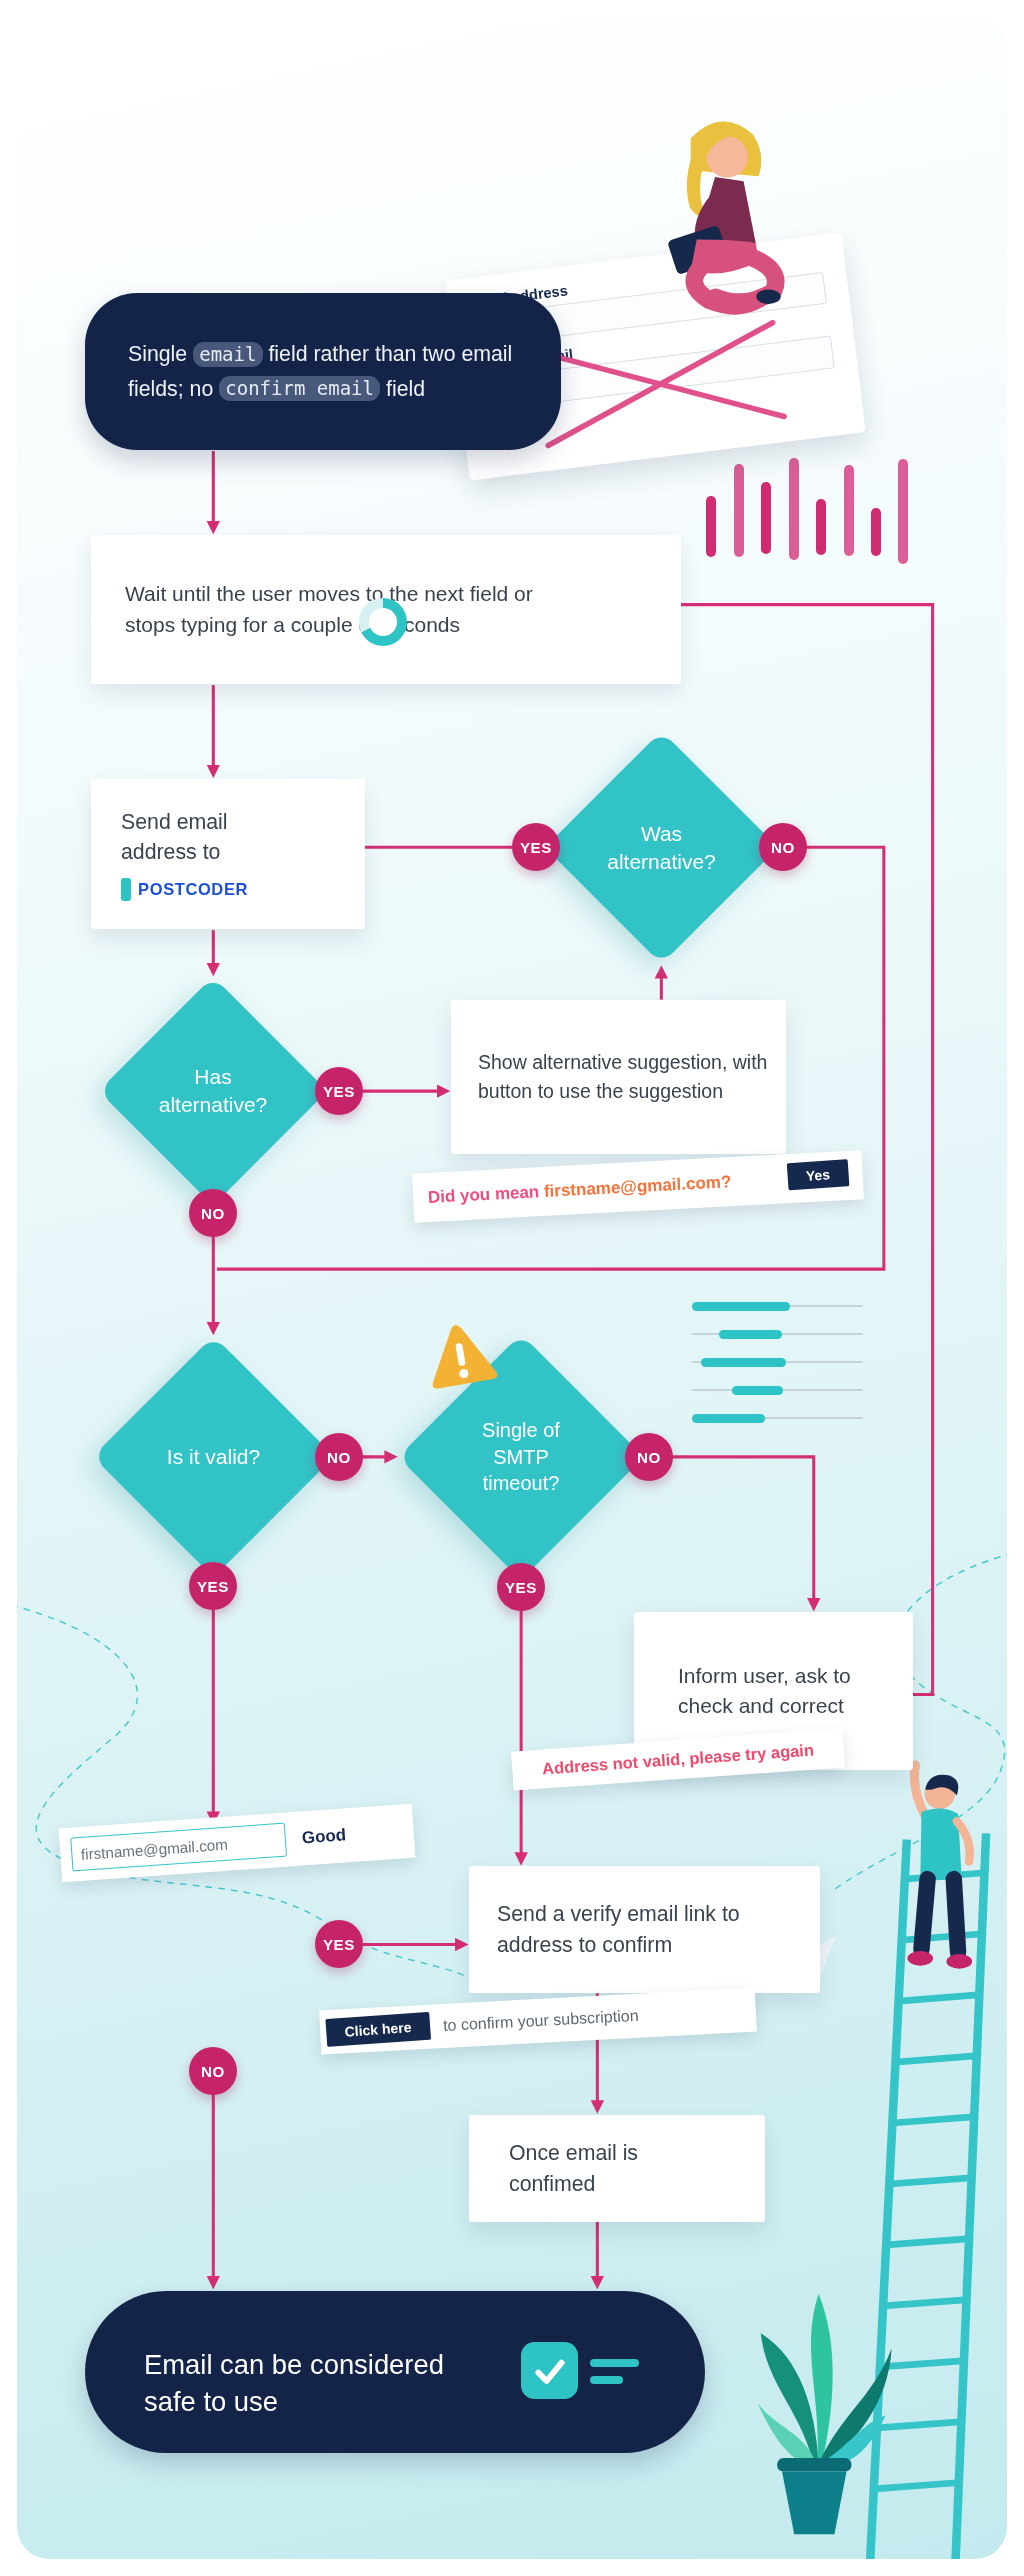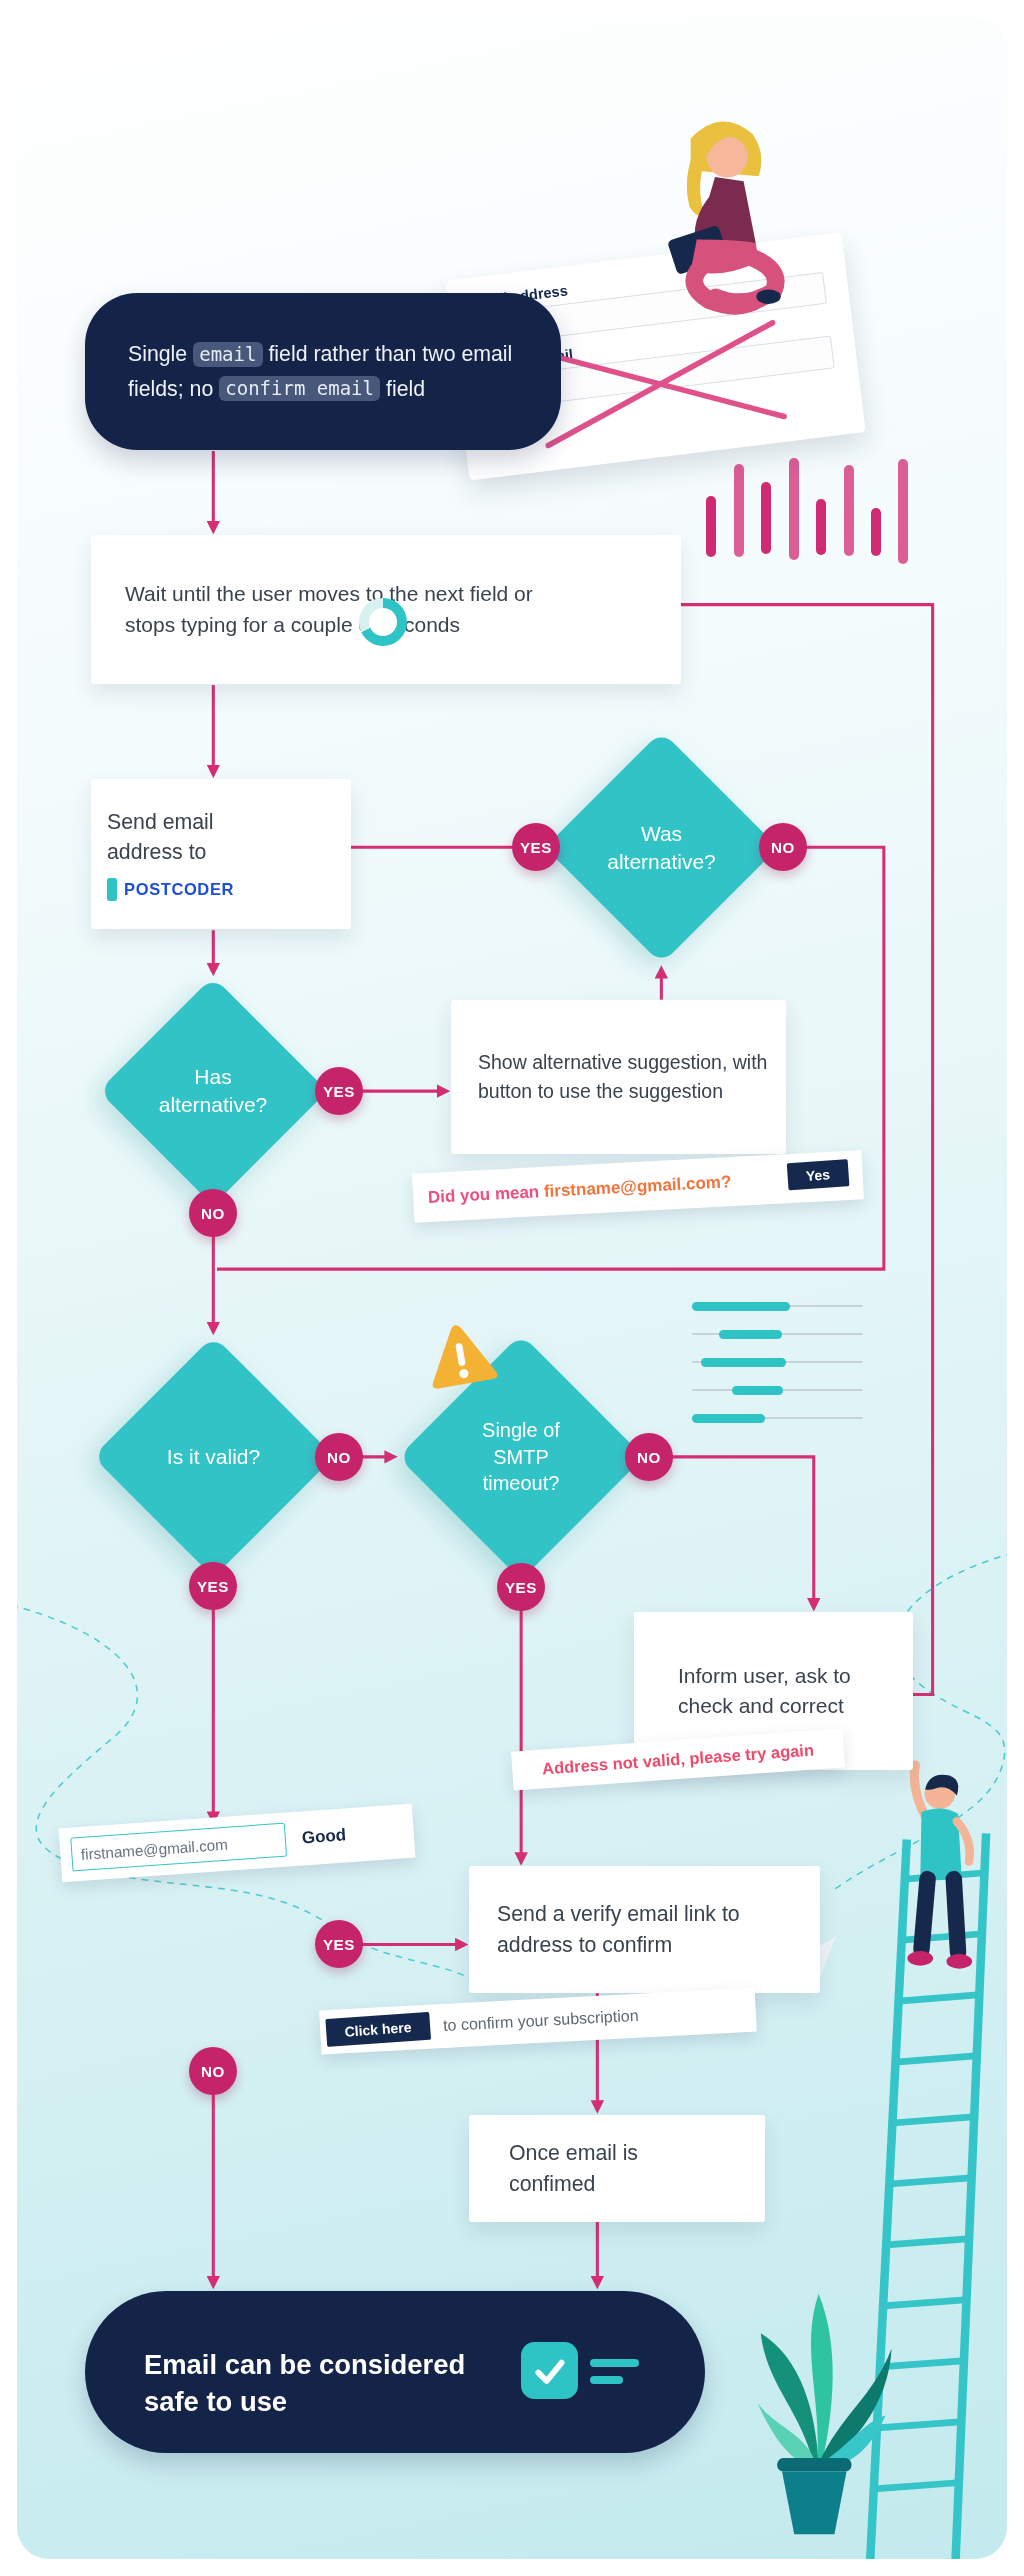--- a/index.html
+++ b/index.html
@@ -3,21 +3,21 @@
 <meta charset="utf-8">
 <style>
   html,body{margin:0;padding:0;}
   body{width:1024px;height:2576px;background:#ffffff;font-family:"Liberation Sans","DejaVu Sans",sans-serif;position:relative;overflow:hidden;}
   .card{position:absolute;left:17px;top:17px;width:990px;height:2542px;border-radius:32px;overflow:hidden;
         background:linear-gradient(168deg,#ffffff 0%,#f3fbfc 28%,#ddf3f5 62%,#c3eaee 100%);}
   .abs{position:absolute;}
   .title{left:68px;top:68px;width:634px;font-size:38px;font-weight:800;color:#14254a;line-height:1.22;letter-spacing:-0.3px;}
   .node-dark{background:#142449;color:#eef2f8;box-shadow:0 11px 24.4px rgba(20,36,73,.20);}
   .start-node{left:68px;top:276px;width:390px;height:157px;border-radius:52px;font-size:21.3px;line-height:1.6;display:flex;align-items:center;padding:0 43px;}
-  .chip{font-family:"DejaVu Sans Mono","Liberation Mono",monospace;background:#47587a;border-radius:6px;padding:1.2px 6.1px;font-size:19px;white-space:nowrap;color:#e7ecf4;}
+  .chip{font-family:"DejaVu Sans Mono","Liberation Mono",monospace;background:#47587a;border-radius:11px;padding:1.2px 6.1px;font-size:19px;white-space:nowrap;color:#e7ecf4;}
   .box{position:absolute;background:#fff;border-radius:3px;box-shadow:0 9.8px 22px rgba(20,42,77,.10);color:#39434e;display:flex;flex-direction:column;justify-content:center;}
   .diamond{position:absolute;}
   .diamond .shape{position:absolute;inset:0;transform:rotate(45deg);background:#32c3c7;border-radius:16px;box-shadow:0 11px 24.4px rgba(23,140,145,.22);}
   .diamond .dlabel{position:absolute;inset:0;display:flex;align-items:center;justify-content:center;text-align:center;color:#fff;font-size:21px;font-weight:500;line-height:1.32;padding:0 18.3px;}
   .badge{position:absolute;width:48px;height:48px;border-radius:50%;background:#c5246b;color:#fff;display:flex;align-items:center;justify-content:center;
          font-size:15.2px;font-weight:800;letter-spacing:0.6px;transform:translate(-50%,-50%);box-shadow:0 4.9px 11px rgba(150,20,80,.28);}
   .strip{position:absolute;background:#fff;box-shadow:0 6.1px 16px rgba(20,42,77,.13);display:flex;align-items:center;}
   .btn-navy{background:#15294e;color:#fff;font-weight:700;border-radius:1.8px;display:inline-flex;align-items:center;justify-content:center;}
   .spinner{position:absolute;left:268px;top:63px;width:48px;height:48px;border-radius:50%;
            background:conic-gradient(#2ec4c6 0 245deg,#d7f1f2 245deg 360deg);}
@@ -173,21 +173,21 @@
       <span class="chip">confirm email</span>
       <span>field</span>
     </div>
   </div>
 
   <div class="box" style="left:74px;top:518px;width:460px;height:149px;padding:0 96px 0 34px;font-size:21px;line-height:1.45;">
     <div>Wait until the user moves to the next field or stops typing for a couple of seconds</div>
     <div class="spinner"></div>
   </div>
 
-  <div class="box" style="left:74px;top:762px;width:244px;height:150px;padding-left:16px;font-size:21.3px;line-height:1.42;">
+  <div class="box" style="left:74px;top:762px;width:244px;height:150px;padding-left:30px;font-size:21.3px;line-height:1.42;">
     <div style="width:183px;">Send email address to</div>
     <div class="logo-row">
       <span class="logo-mark"></span>
       <span class="logo-text">POSTCODER</span>
     </div>
   </div>
 
   <div class="diamond" style="left:562px;top:748px;width:165px;height:165px;">
     <div class="shape"></div>
     <div class="dlabel">Was alternative?</div>
@@ -221,21 +221,21 @@
 
   <div class="box" style="left:452px;top:1849px;width:323px;height:127px;padding-left:28px;font-size:21.3px;line-height:1.45;">
     <div style="width:268px;">Send a verify email link to address to confirm</div>
   </div>
 
   <div class="box" style="left:452px;top:2098px;width:256px;height:107px;padding-left:40px;font-size:21.3px;line-height:1.45;">
     <div style="width:158px;">Once email is confimed</div>
   </div>
 
   <div class="abs node-dark" style="left:68px;top:2274px;width:561px;height:162px;border-radius:81px;display:flex;align-items:center;padding-left:59px;">
-    <div style="width:341px;font-size:27.4px;font-weight:700;line-height:1.35;color:#ffffff;margin-top:24px;">Email can be considered safe to use</div>
+    <div style="width:341px;font-size:27.4px;font-weight:400;line-height:1.35;color:#ffffff;margin-top:24px;">Email can be considered safe to use</div>
     <div class="abs" style="left:436px;top:51px;width:57px;height:57px;background:#2ec4c6;border-radius:13.4px;">
       <svg viewBox="0 0 24 24" style="position:absolute;inset:8.5px;width:40px;height:40px;">
         <path d="M5 13 l5 5 L19 7" stroke="#fff" stroke-width="3.5" fill="none" stroke-linecap="round" stroke-linejoin="round"></path>
       </svg>
     </div>
     <div class="checkline" style="left:505px;top:68px;width:49px;"></div>
     <div class="checkline" style="left:505px;top:85px;width:33px;"></div>
   </div>
 
   <div class="badge" style="left:519px;top:830px;">YES</div>

